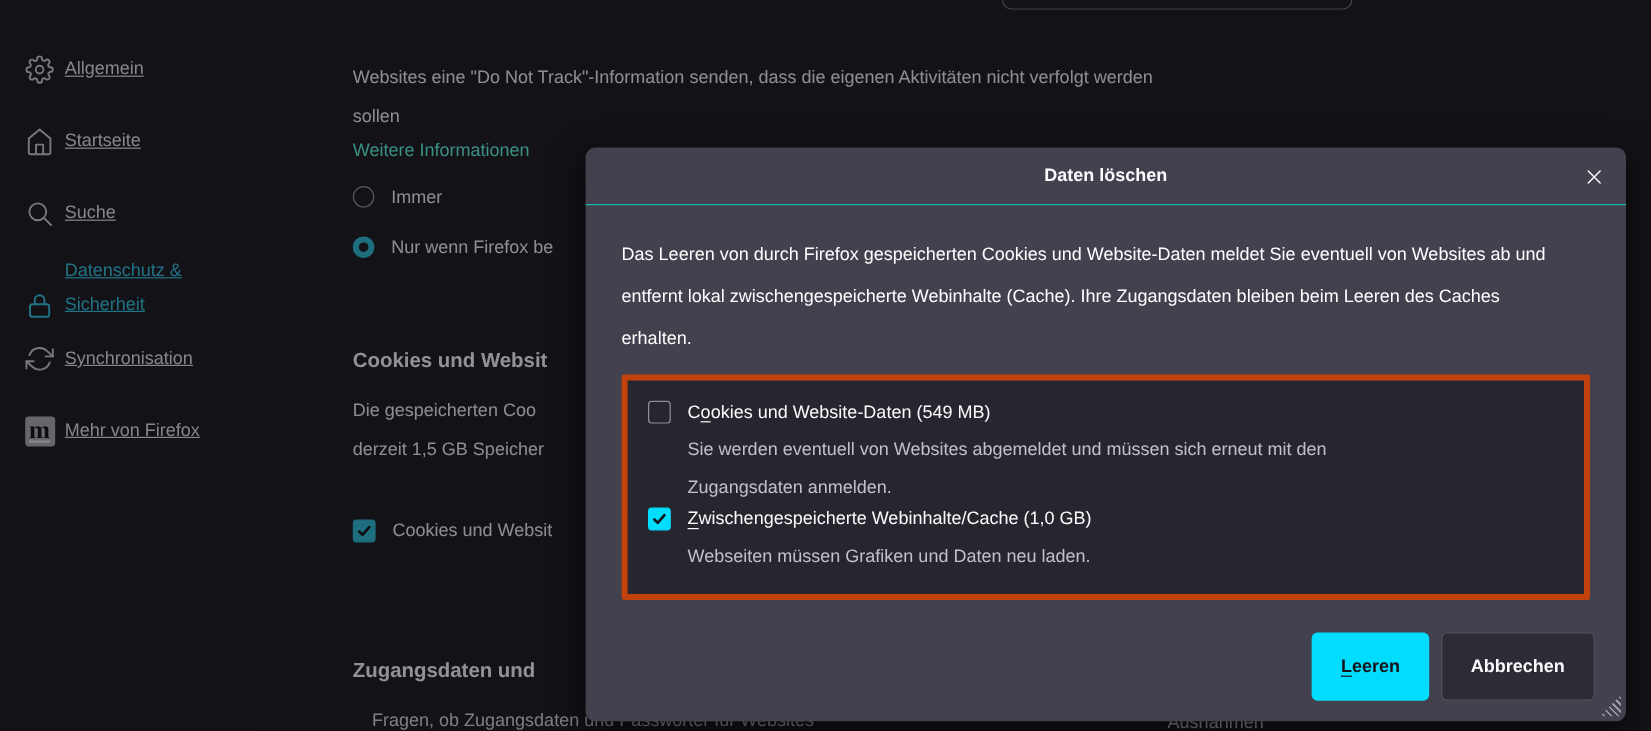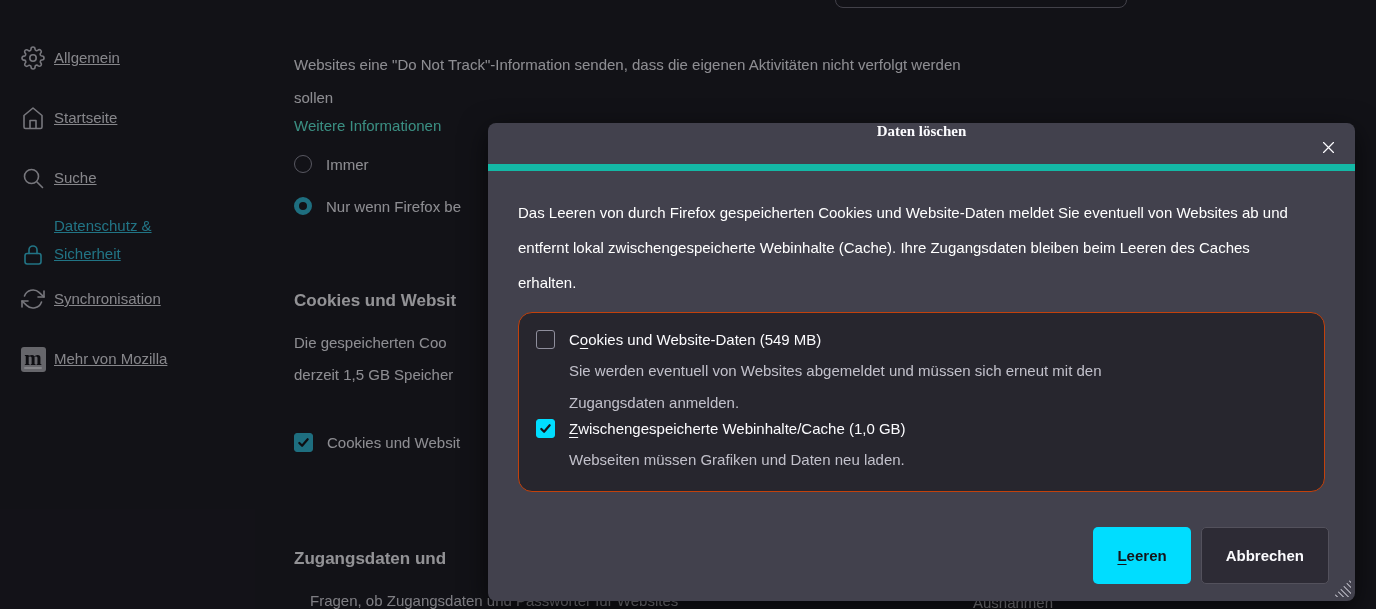--- a/index.html
+++ b/index.html
@@ -38,29 +38,29 @@
   .cb.on.dim { background:#2fb4cf; border-color:#2fb4cf; }
   .cb svg { width:13px; height:13px; stroke:#15141a; stroke-width:2.4; fill:none; stroke-linecap:round; stroke-linejoin:round; }
   .cb-row { display:flex; align-items:center; gap:14px; }
 
   
   .overlay { position:absolute; inset:0; background:rgba(5,5,8,0.40); z-index:5; }
 
   
   .dialog { position:absolute; z-index:10; left:488px; top:123px; width:867px; height:478px;
     background:#42414d; border-radius:8px; box-shadow:0 8px 28px rgba(0,0,0,0.6); font-size:15px; }
-  .dlg-header { position:relative; height:48px; display:flex; justify-content:center;
-    border-bottom:7px solid #14b8a6;font-family:Liberation Serif, serif; }
+  .dlg-header { position:relative; height:48px; display:flex; align-items:center; justify-content:center;
+    border-bottom:1px solid #14b8a6; }
   .dlg-title { font-weight:bold; color:#fbfbfe; }
   .dlg-close { position:absolute; right:16px; top:13px; width:22px; height:22px; display:flex;
     align-items:center; justify-content:center; cursor:pointer; border-radius:4px; }
   .dlg-close svg { width:17px; height:17px; stroke:#fbfbfe; stroke-width:1.7; stroke-linecap:round; }
   .dlg-body { padding:24px 30px 0 30px; }
   .dlg-text { width:780px; line-height:35px; color:#ffffff; }
-  .groupbox { margin-top:12px; width:807px; border:1px solid #c2410c; background:#27262e; border-radius:14px; padding:17px 19px 15px 17px; }
+  .groupbox { margin-top:12px; width:807px; border:5px solid #c2410c; background:#27262e; border-radius:2px; padding:17px 19px 15px 17px; }
   .opt-label { color:#fbfbfe; }
   .opt-desc { margin:6px 0 0 33px; max-width:600px; line-height:32px; color:#c2c1cb; }
   .opt + .opt { }
   .ul { text-decoration:underline; text-underline-offset:3px; }
   .dlg-footer { position:absolute; right:26px; bottom:17px; display:flex; gap:10px; }
   .btn { height:57px; border:none; border-radius:5px; font-family:"Liberation Sans", sans-serif;
     font-size:15px; font-weight:bold; padding:0 24px; cursor:pointer; }
   .btn-primary { background:#00ddff; color:#15141a; }
   .btn-secondary { background:#2d2b35; color:#fbfbfe; border:1px solid #53515c; }
   .resize-grip { position:absolute; right:4px; bottom:4px; width:18px; height:18px;
@@ -125,21 +125,21 @@
             <path d="M1 14l4.64 4.36A9 9 0 0 0 20.5 15"></path>
           </svg>
       </span>
       <span class="side-label">Synchronisation</span>
     </div>
 
     <div class="sidebar-item" style="top:346px">
       <span class="icn">
           <span class="moz-badge">m</span>
         </span>
-      <span class="side-label">Mehr von Mozilla</span>
+      <span class="side-label">Mehr von Firefox</span>
     </div>
 
     <div class="content-text p-dnt">Websites eine "Do Not Track"-Information senden, dass die eigenen Aktivitäten nicht verfolgt werden sollen</div>
     <a class="content-text link-teal">Weitere Informationen</a>
 
     <div class="content-text radio-row" style="top:155px">
       <span class="radio off"></span>
       <span>Immer</span>
     </div>
 

